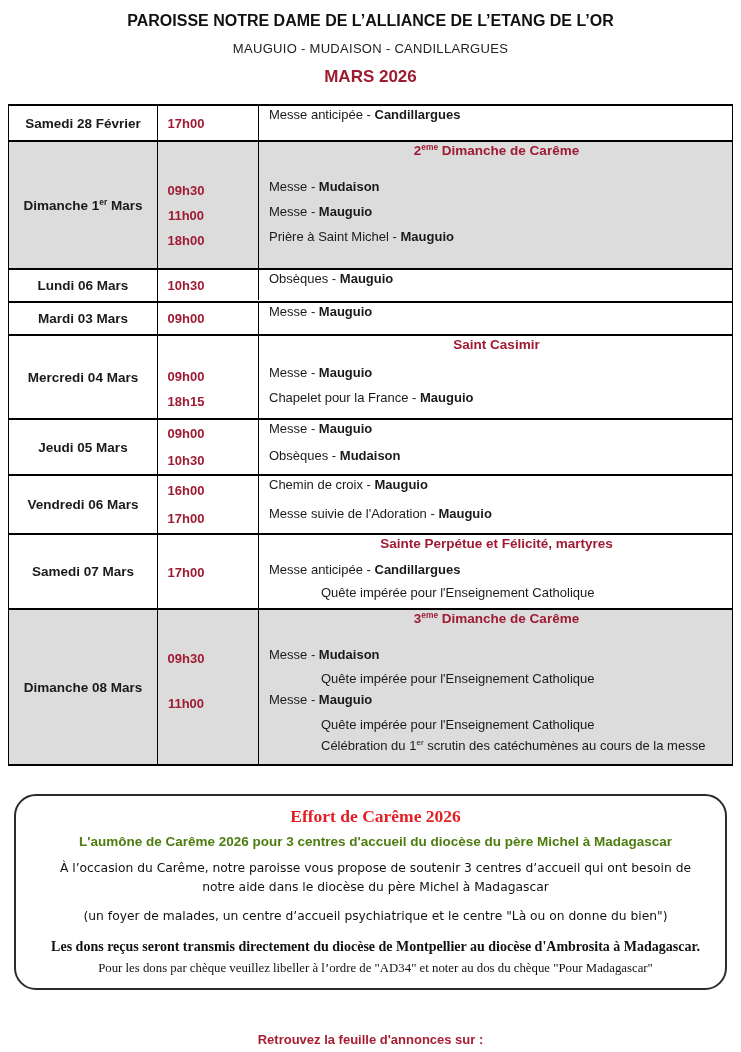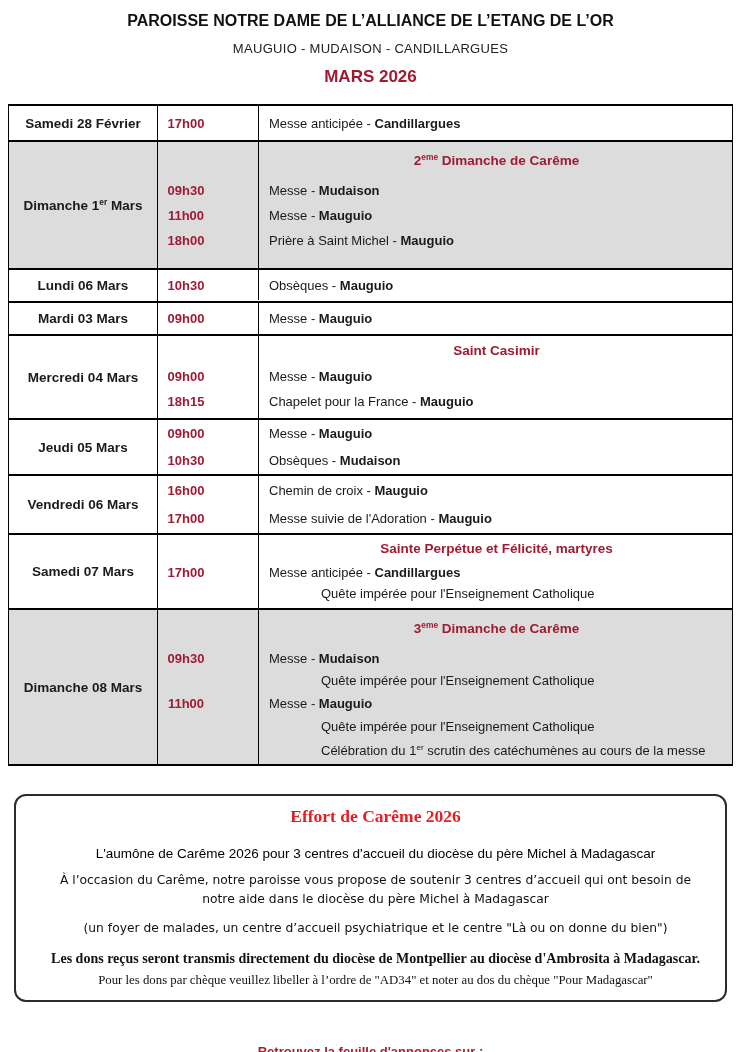--- a/index.html
+++ b/index.html
@@ -14,35 +14,35 @@
 
   
   .table { margin:17px 8px 0 8px; border:1px solid #000; border-top-width:2px; border-bottom:none; }
   .row { display:grid; grid-template-columns:149px 1fr; border-bottom:2px solid #000; background:#fff; }
   .row.shaded { background:#DCDCDC; }
   .day { border-right:1px solid #000; display:flex; align-items:center; justify-content:center;
          font-weight:700; font-size:13.5px; text-align:center; padding:8px 4px; }
   .body { display:flex; flex-direction:column; }
   .line { display:grid; grid-template-columns:56px 1fr;gap:44px; }
   .time { display:flex; align-items:center; justify-content:center; color:#9E1B32; font-weight:700; font-size:13px; }
-  .content { border-left:1px solid #000; display:flex; align-items:center; font-size:13px; padding:1px 8px 1px 10px; }
+  .content { border-left:1px solid #000; display:flex; align-items:flex-start; font-size:13px; padding:1px 8px 1px 10px; }
   .content.center { justify-content:center; color:#9E1B32; font-weight:700; font-size:13.5px; }
   .content.sub { padding-left:62px; }
   sup { font-size:.62em; font-weight:inherit; vertical-align:super; line-height:0; }
   b { font-weight:700; }
   .h19{min-height:19px}.h21{min-height:21px}.h23{min-height:23px}.h24{min-height:24px}
   .h25{min-height:25px}.h26{min-height:26px}.h27{min-height:27px}.h28{min-height:28px}
   .h30{min-height:30px}.h31{min-height:31px}.h34{min-height:34px}
   .h36{min-height:36px}.h4{min-height:4px}.h5{min-height:5px}.h15{min-height:15px}.h57{min-height:28.5px}
 
   
-  .box { margin:28px 14px 0 14px; border:2px solid #2b2b2b; border-radius:12px; text-align:center;
+  .box { margin:28px 14px 0 14px; border:2px solid #2b2b2b; border-radius:22px; text-align:center;
          padding:10px 18px 12px 28px; }
   .box-title { font-family:"Liberation Serif", serif; font-weight:700; color:#E31E24; font-size:17.5px; }
-  .box-sub { font-weight:400; color:#000000; font-size:13.5px; margin-top:19px; }
+  .box-sub { font-weight:700; color:#4d7c0f; font-size:13.5px; margin-top:7px; }
   .box-p { font-family:"DejaVu Sans", sans-serif; font-size:12.3px; margin-top:10px; line-height:1.55; color:#111; }
   .box-p3 { font-family:"Liberation Serif", serif; font-weight:700; font-size:14px; margin-top:13px; color:#111; }
   .box-p4 { font-family:"Liberation Serif", serif; font-size:12.8px; margin-top:6px; color:#111; }
 
   
   .footer { text-align:center; margin-top:42px; }
   .footer-label { color:#A81D32; font-weight:700; font-size:13px; }
 </style>
 </head>
 <body>

